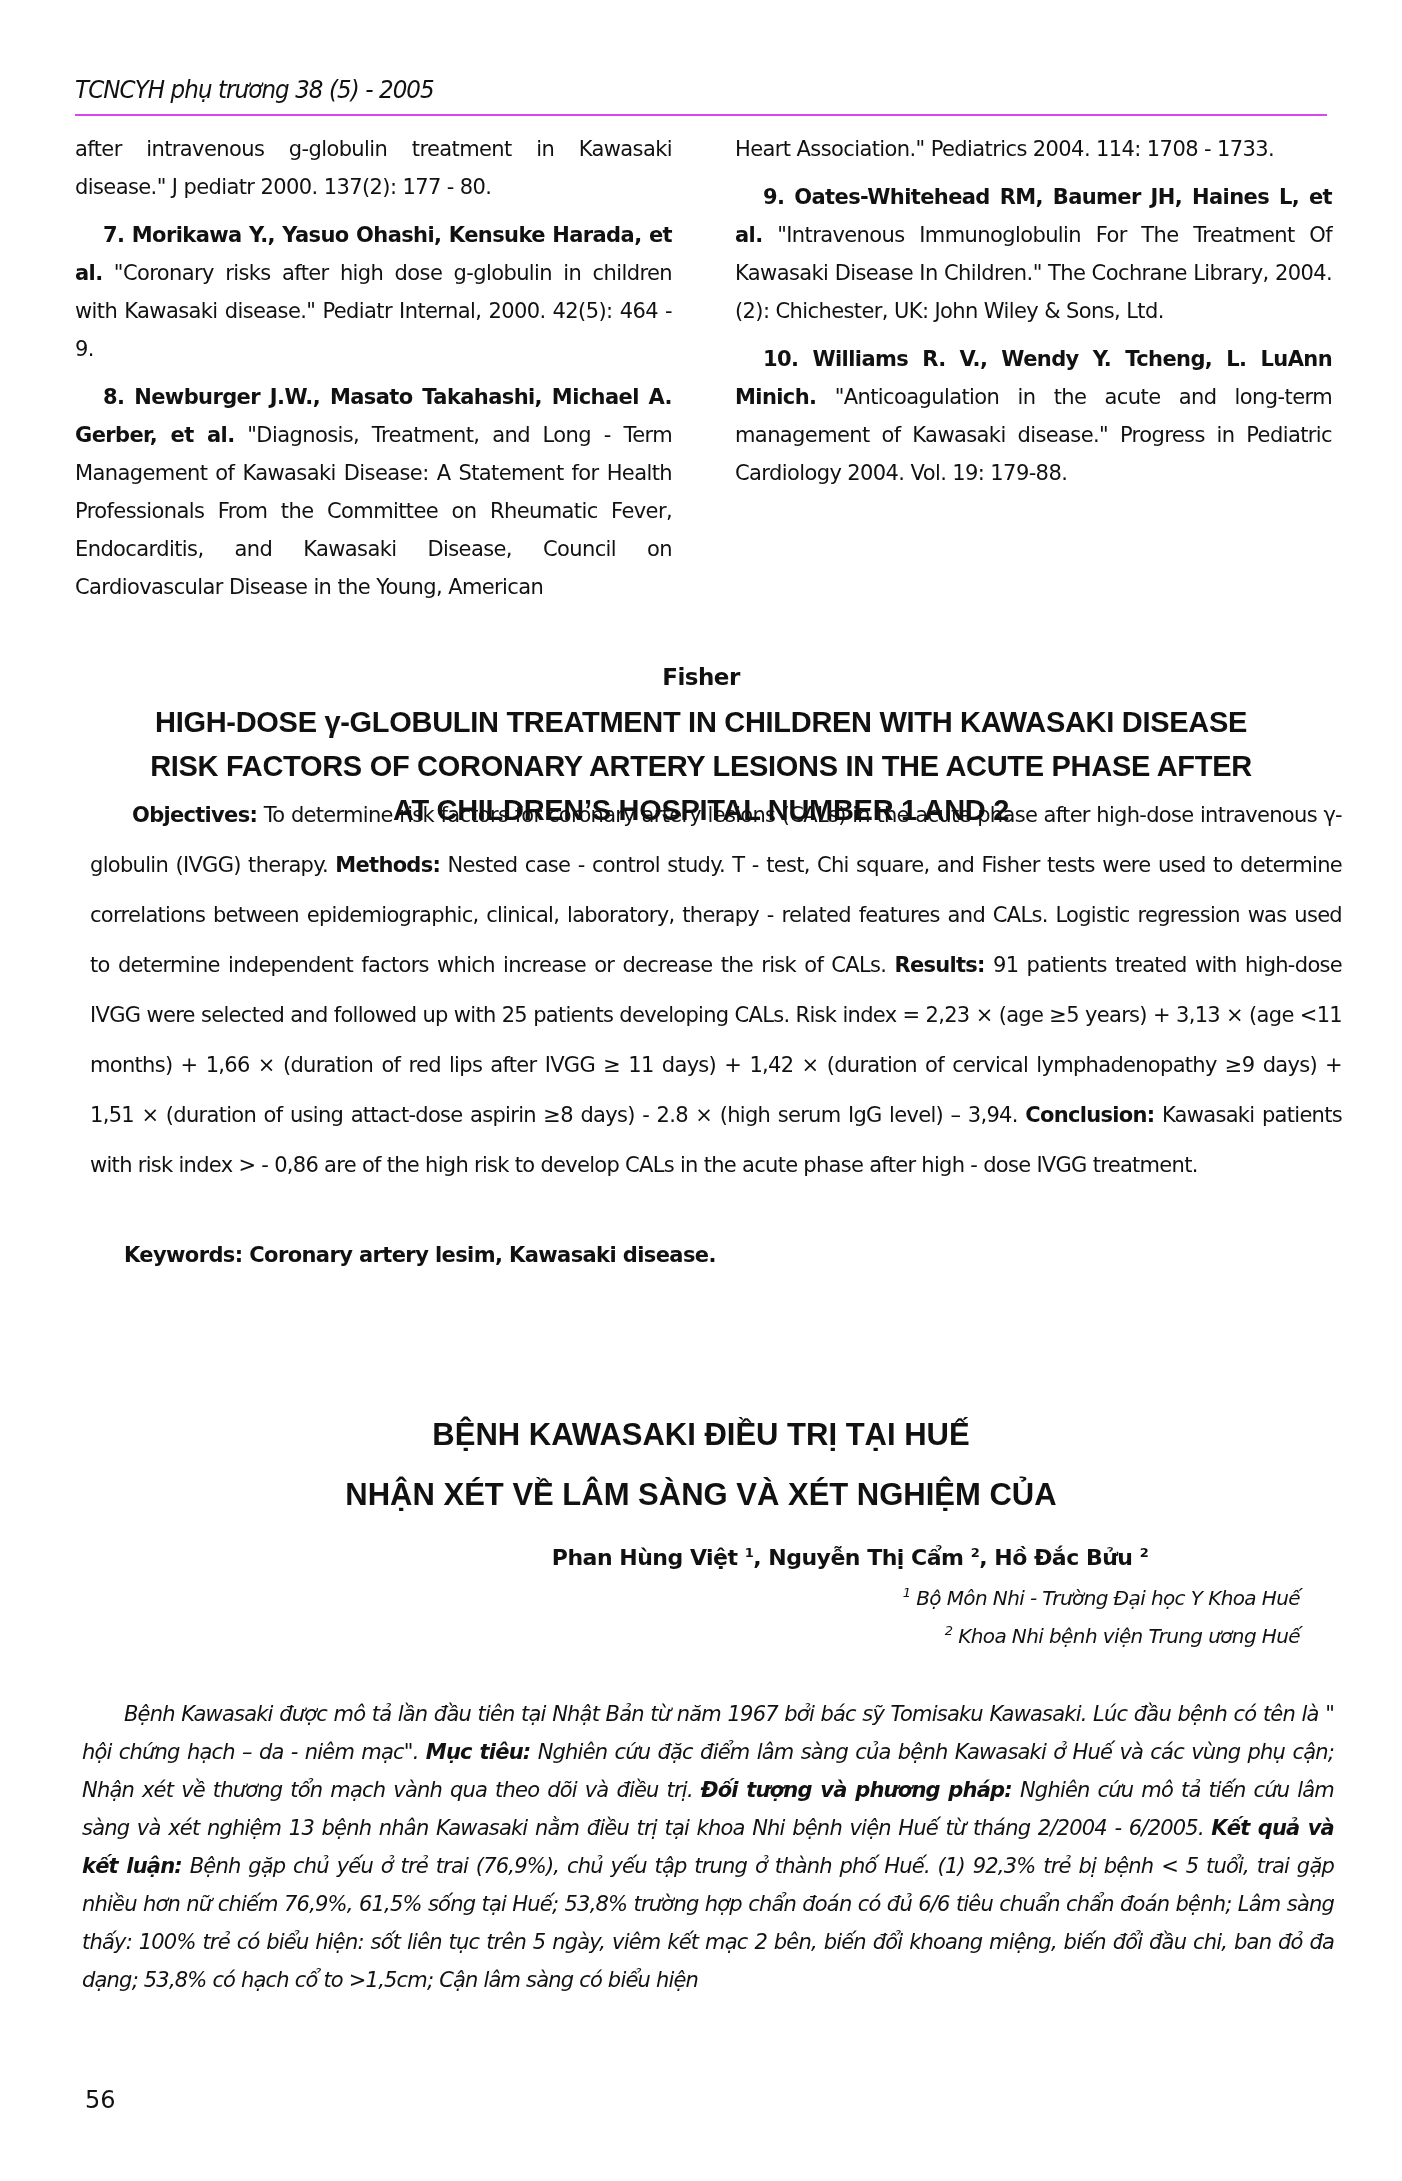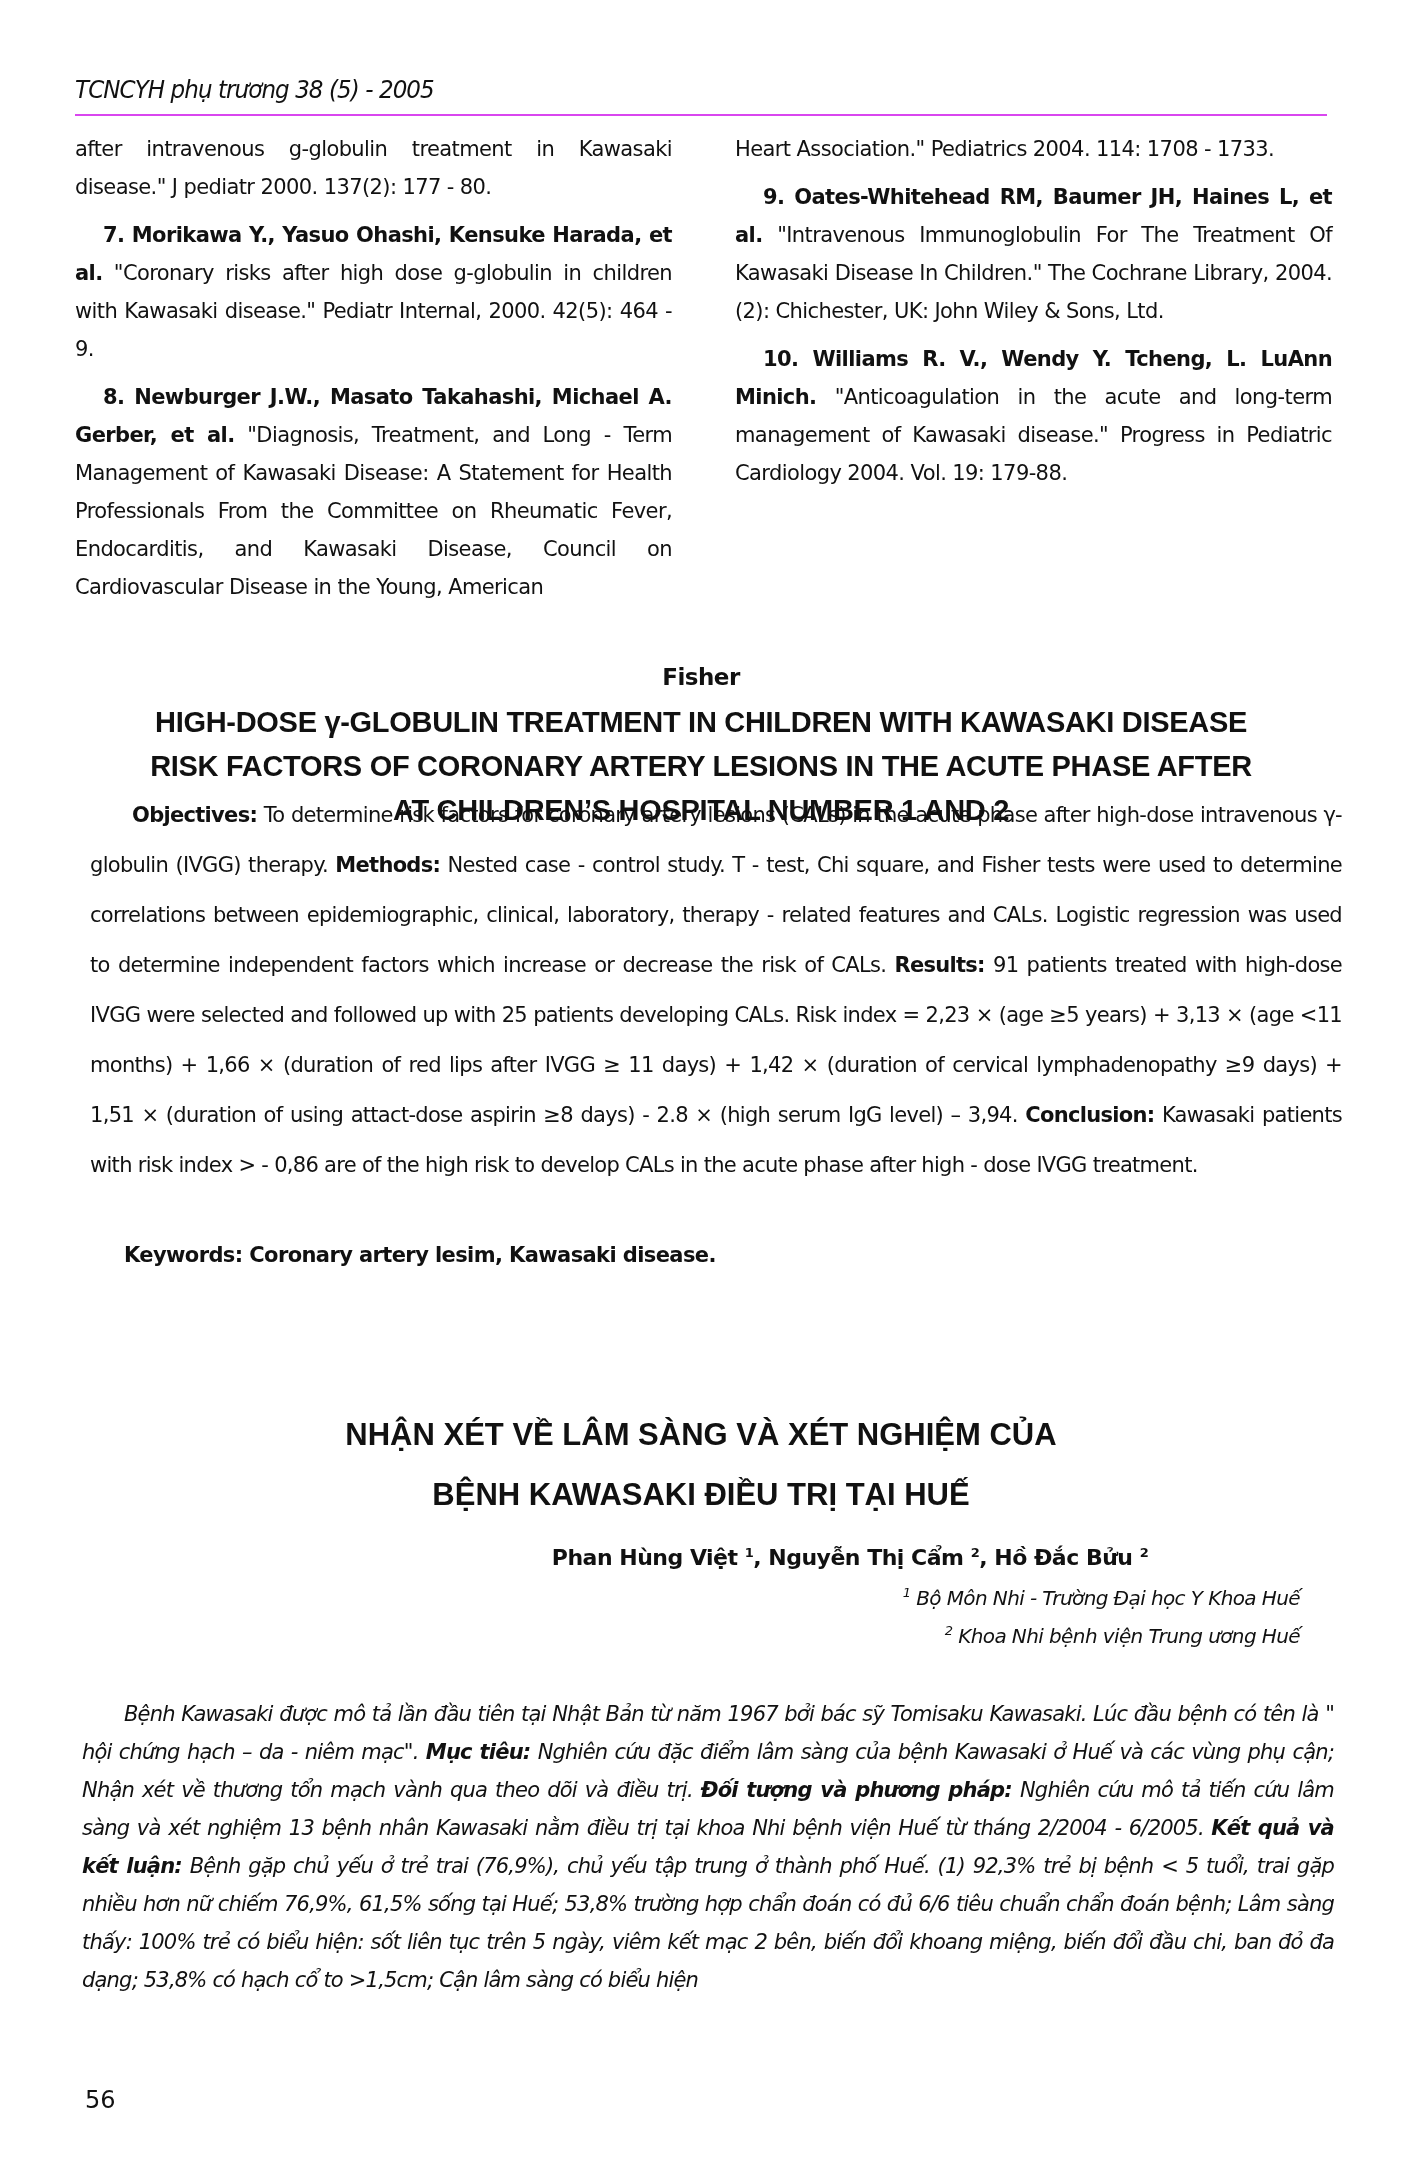--- a/index.html
+++ b/index.html
@@ -115,22 +115,22 @@
 
 <div class="en-abstract">
   <p>
     <b>Objectives:</b><span> To determine risk factors for coronary artery lesions (CALs) in the acute phase after high-dose intravenous γ-globulin (IVGG) therapy. </span><b>Methods:</b><span> Nested case - control study. T - test, Chi square, and Fisher tests were used to determine correlations between epidemiographic, clinical, laboratory, therapy - related features and CALs. Logistic regression was used to determine independent factors which increase or decrease the risk of CALs. </span><b>Results:</b><span> 91 patients treated with high-dose IVGG were selected and followed up with 25 patients developing CALs. Risk index = 2,23 × (age ≥5 years) + 3,13 × (age &lt;11 months) + 1,66 × (duration of red lips after IVGG ≥ 11 days) + 1,42 × (duration of cervical lymphadenopathy ≥9 days) + 1,51 × (duration of using attact-dose aspirin ≥8 days) - 2.8 × (high serum IgG level) – 3,94. </span><b>Conclusion:</b><span> Kawasaki patients with risk index &gt; - 0,86 are of the high risk to develop CALs in the acute phase after high - dose IVGG treatment.</span>
   </p>
 </div>
 
 <div class="keywords">Keywords: Coronary artery lesim, Kawasaki disease.</div>
 
 <div class="vn-title">
+  <div>BỆNH KAWASAKI ĐIỀU TRỊ TẠI HUẾ</div>
   <div>NHẬN XÉT VỀ LÂM SÀNG VÀ XÉT NGHIỆM CỦA</div>
-  <div>BỆNH KAWASAKI ĐIỀU TRỊ TẠI HUẾ</div>
 </div>
 
 <div class="authors">
   <span>Phan Hùng Việt</span>
   <sup>1</sup>,
   <span>Nguyễn Thị Cẩm</span>
   <sup>2</sup>,
   <span>Hồ Đắc Bửu</span>
   <sup>2</sup>
 </div>

